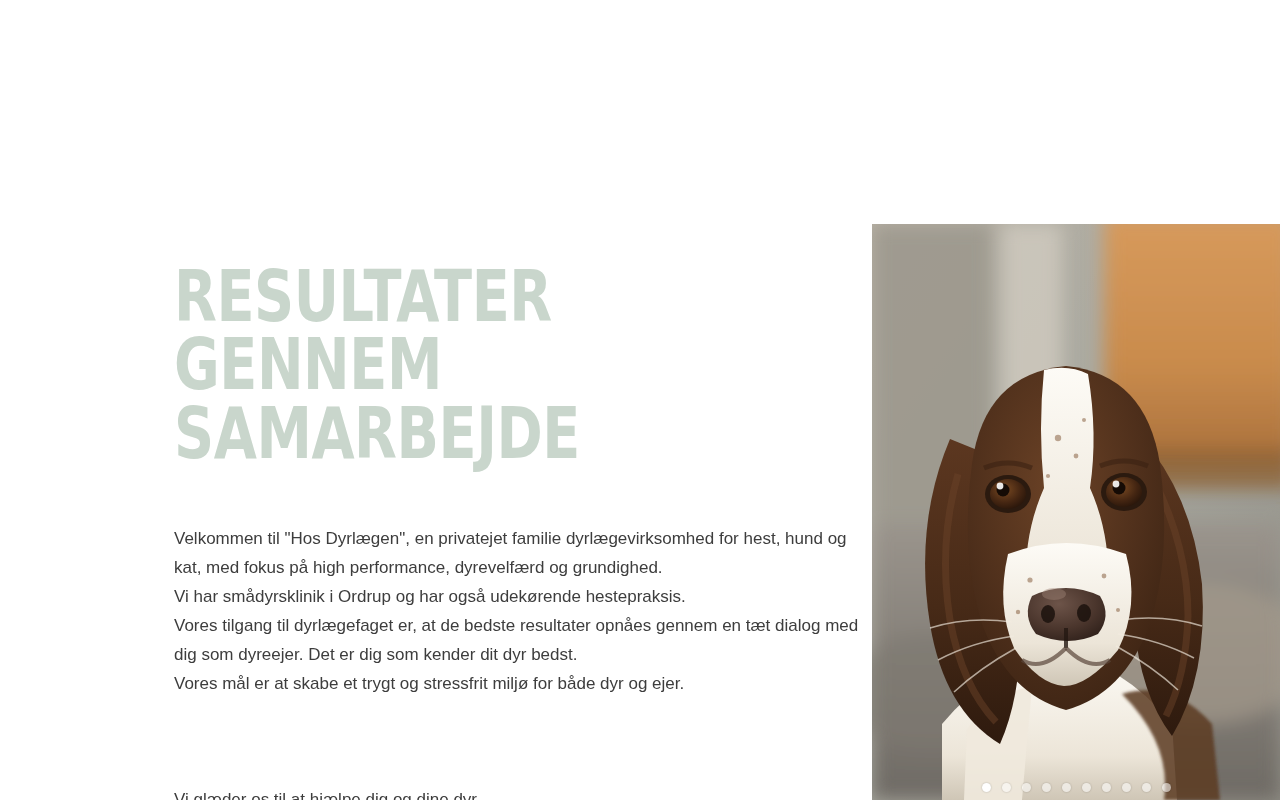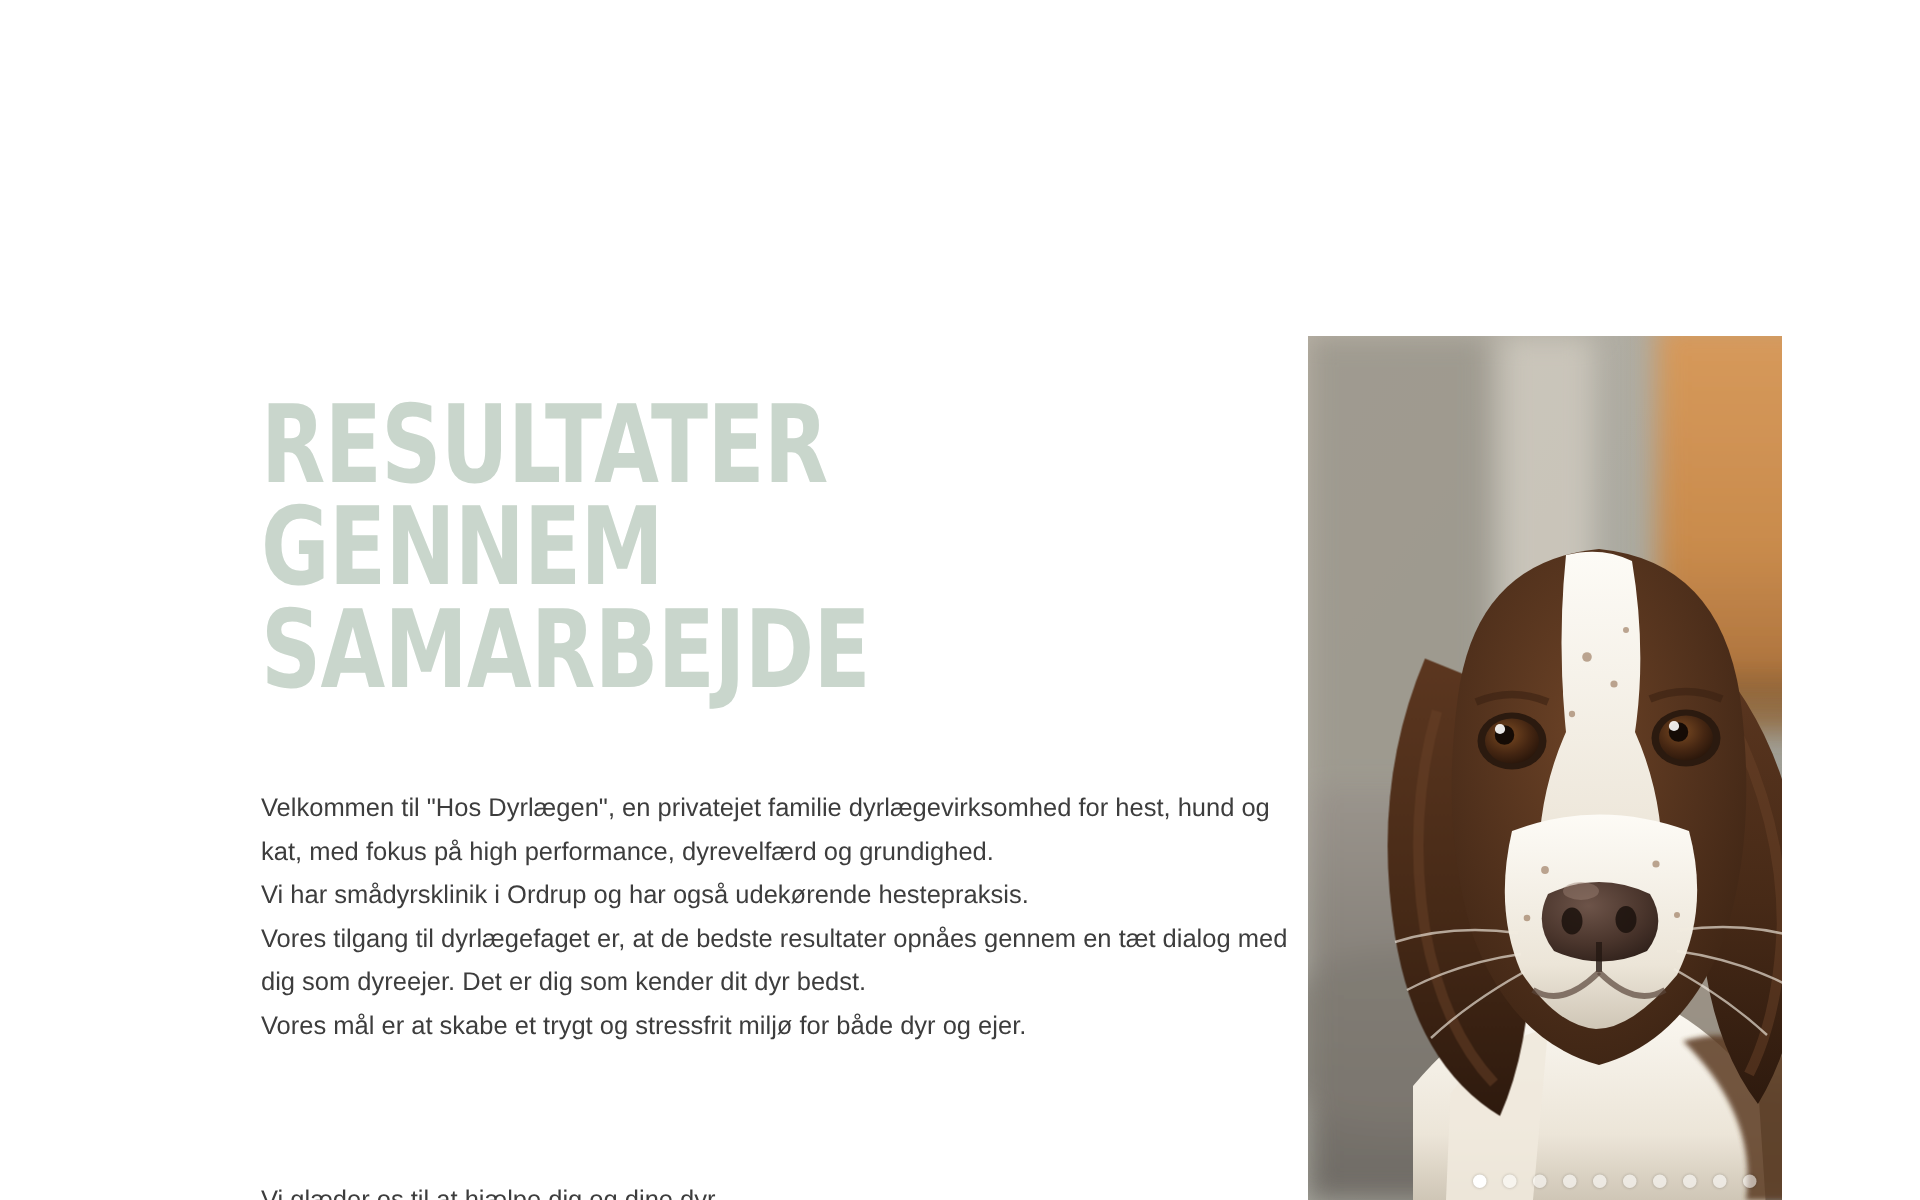--- a/index.html
+++ b/index.html
@@ -7,21 +7,21 @@
     padding: 0;
     width: 1280px;
     height: 800px;
     background: #ffffff;
     overflow: hidden;
     font-family: "Liberation Sans", sans-serif;
   }
 
   #page {
     position: relative;
-    width: 1188px;
+    width: 1280px;
     height: 800px;
     background: #ffffff;
     overflow: hidden;
   }
 
   
   .content-col {
     position: absolute;
     left: 174px;
     top: 262px;

